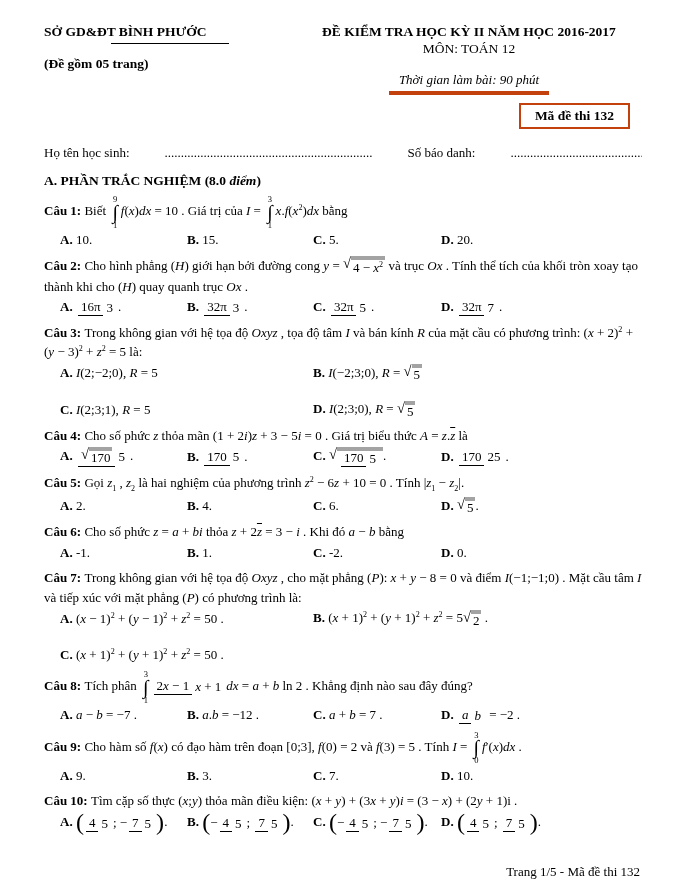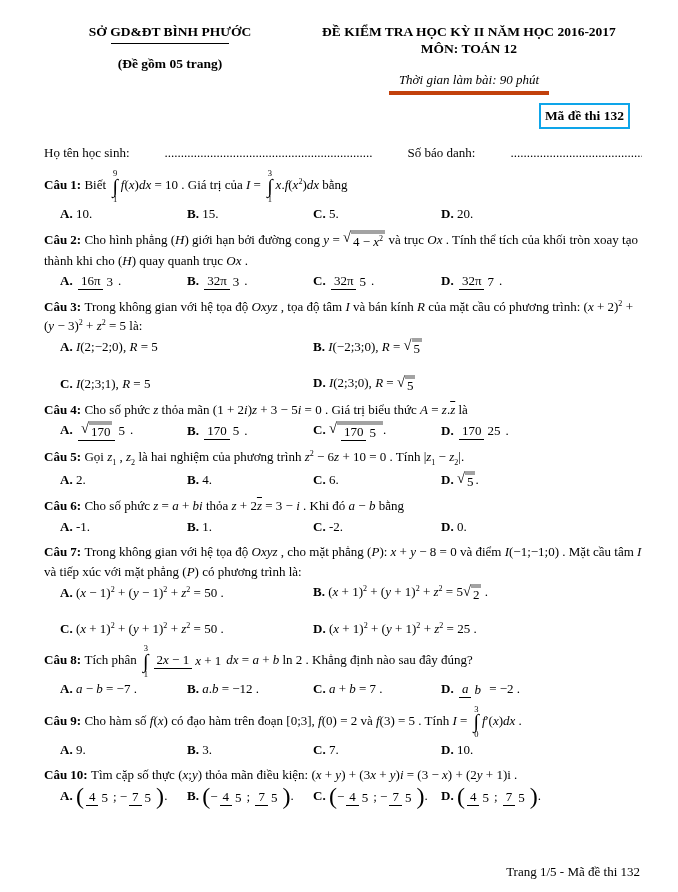--- a/index.html
+++ b/index.html
@@ -1,29 +1,29 @@
 <!DOCTYPE html>
 <html><head>
 <meta charset="utf-8">
 <style>
   html,body{margin:0;padding:0;background:#fff;}
   body{width:678px;height:892px;font-family:"Liberation Serif",serif;font-size:13px;color:#000;}
   .page{box-sizing:border-box;width:678px;height:892px;padding:24px 36px 10px 44px;display:flex;flex-direction:column;overflow:hidden;background:#fff;}
   
   .header{display:flex;}
-  .h-left{width:252px;text-align:center;}
+  .h-left{width:252px;}
   .org{font-weight:bold;font-size:13.5px;}
   .org-underline{width:118px;border-top:1.4px solid #000;margin:3px auto 12px;}
   .pages-note{font-weight:bold;font-size:13.5px;}
   .h-right{flex:1;text-align:center;}
   .exam-title{font-weight:bold;font-size:13.5px;}
-  .subject{font-weight:bold;font-size:13.5px;margin-top:1px;}
+  .subject{font-weight:normal;font-size:13.5px;margin-top:1px;}
   .duration{font-style:italic;display:inline-block;border-bottom:4px solid #c2410c;padding:2px 10px 3px;margin-top:13px;}
   .code-row{text-align:right;margin:8px 12px 4px 0;}
-  .code-box{display:inline-block;border:2px solid #0ea5e9;padding:3px 4px;font-weight:bold;font-size:13.5px;}
+  .code-box{display:inline-block;border:2px solid #c2410c;padding:3px 14px;font-weight:bold;font-size:13.5px;}
   .student-line{display:flex;white-space:nowrap;margin:12px 0 8px;gap:35px;}
   .dots1{display:inline-block;max-width:208px;overflow:hidden;}
   .dots2{flex:1;overflow:hidden;}
   .section-title{font-weight:bold;font-size:13.5px;margin:4px 0 6px;}
   
   .question{margin-bottom:6px;}
   .qtext{line-height:1.5;}
   .qlabel{font-weight:bold;}
   .opts{display:grid;margin:1px 0 1px 16px;line-height:1.5;align-items:center;}
   .cols4{grid-template-columns:127px 126px 128px auto;}
@@ -68,20 +68,21 @@
     <span class="code-box">Mã đề thi 132</span>
   </div>
 
   <div class="student-line">
     <span>Họ tên học sinh:</span>
       <span class="dots1">................................................................................................</span>
       <span>Số báo danh:</span>
       <span class="dots2">................................................................................................</span>
   </div>
 
+  <div class="section-title">A. PHẦN TRẮC NGHIỆM (8.0 <span class="mi">điểm</span>)</div>
 
   <div class="questions">
       <div class="question">
         <div class="qtext"><span class="qlabel">Câu 1: </span>Biết <span class="mint">
             <span class="ilim">9</span>
             <span class="iglyph">∫</span>
             <span class="ilim">1</span>
           </span><span class="mi">f</span>(<span class="mi">x</span>)<span class="mi">dx</span> = 10 . Giá trị của <span class="mi">I</span> = <span class="mint">
             <span class="ilim">3</span>
             <span class="iglyph">∫</span>
@@ -183,21 +184,20 @@
       </div>
       <div class="question">
         <div class="qtext"><span class="qlabel">Câu 7: </span>Trong không gian với hệ tọa độ <span class="mi">Oxyz</span> , cho mặt phẳng (<span class="mi">P</span>): <span class="mi">x</span> + <span class="mi">y</span> − 8 = 0 và điểm <span class="mi">I</span>(−1;−1;0) . Mặt cầu tâm <span class="mi">I</span>  và tiếp xúc với mặt phẳng (<span class="mi">P</span>) có phương trình là:</div>
         <div class="opts cols2">
           <span class="opt"><span class="optlabel">A. </span>(<span class="mi">x</span> − 1)<sup class="msup">2</sup> + (<span class="mi">y</span> − 1)<sup class="msup">2</sup> + <span class="mi">z</span><sup class="msup">2</sup> = 50 .</span>
           <span class="opt"><span class="optlabel">B. </span>(<span class="mi">x</span> + 1)<sup class="msup">2</sup> + (<span class="mi">y</span> + 1)<sup class="msup">2</sup> + <span class="mi">z</span><sup class="msup">2</sup> = 5<span class="msqrt">
               <span class="rad">√</span>
               <span class="radbody">2</span>
             </span> .</span>
           <span class="opt"><span class="optlabel">C. </span>(<span class="mi">x</span> + 1)<sup class="msup">2</sup> + (<span class="mi">y</span> + 1)<sup class="msup">2</sup> + <span class="mi">z</span><sup class="msup">2</sup> = 50 .</span>
-          <span class="opt"><span class="optlabel">D. </span>(<span class="mi">x</span> + 1)<sup class="msup">2</sup> + (<span class="mi">y</span> + 1)<sup class="msup">2</sup> + <span class="mi">z</span><sup class="msup">2</sup> = 25 .</span>
         </div>
       </div>
       <div class="question">
         <div class="qtext"><span class="qlabel">Câu 8: </span>Tích phân <span class="mint">
             <span class="ilim">3</span>
             <span class="iglyph">∫</span>
             <span class="ilim">1</span>
           </span><span class="mfrac">
             <span class="fnum">2<span class="mi">x</span> − 1</span>
             <span class="fden"><span class="mi">x</span> + 1</span>

